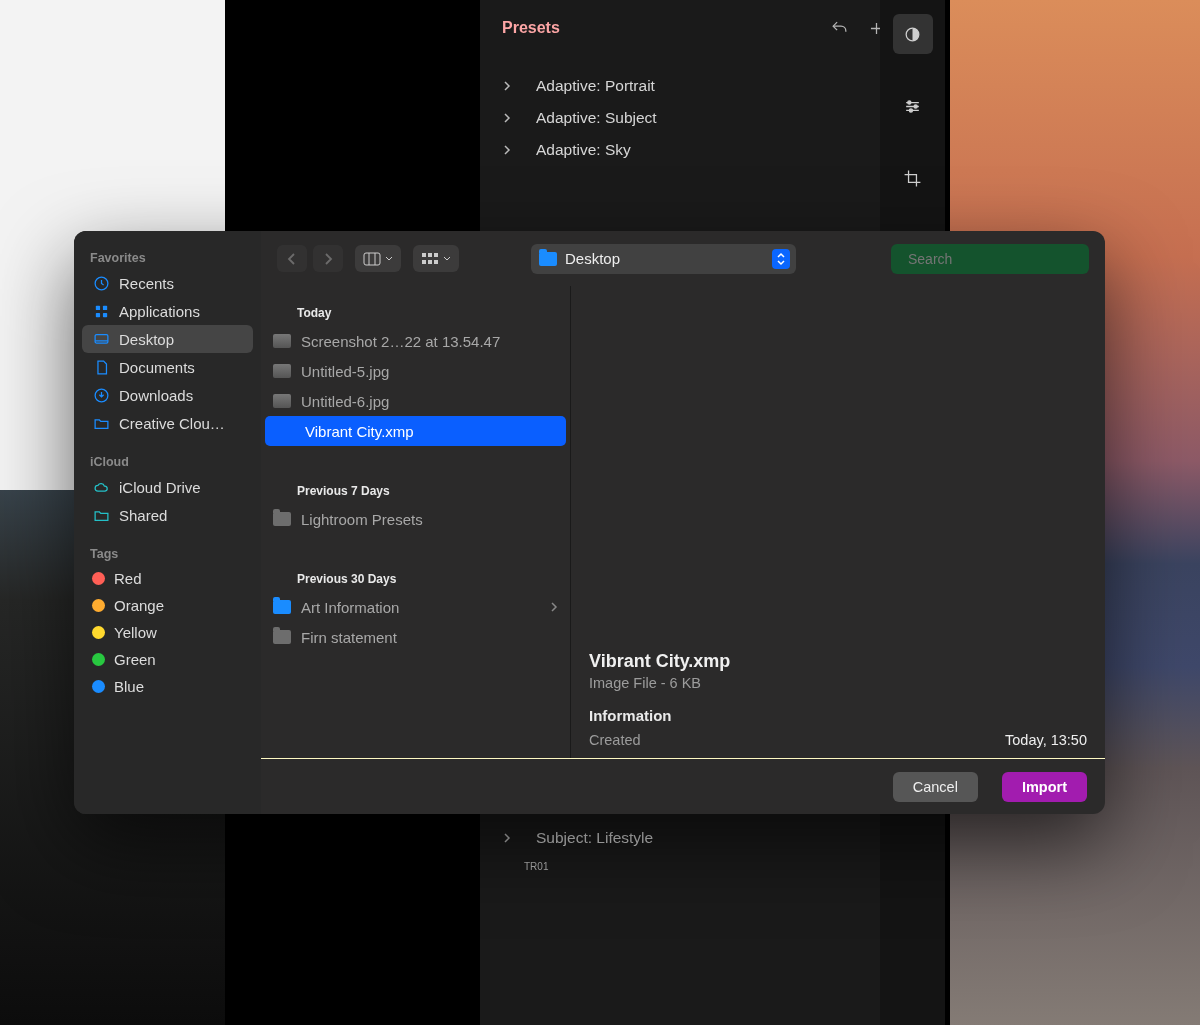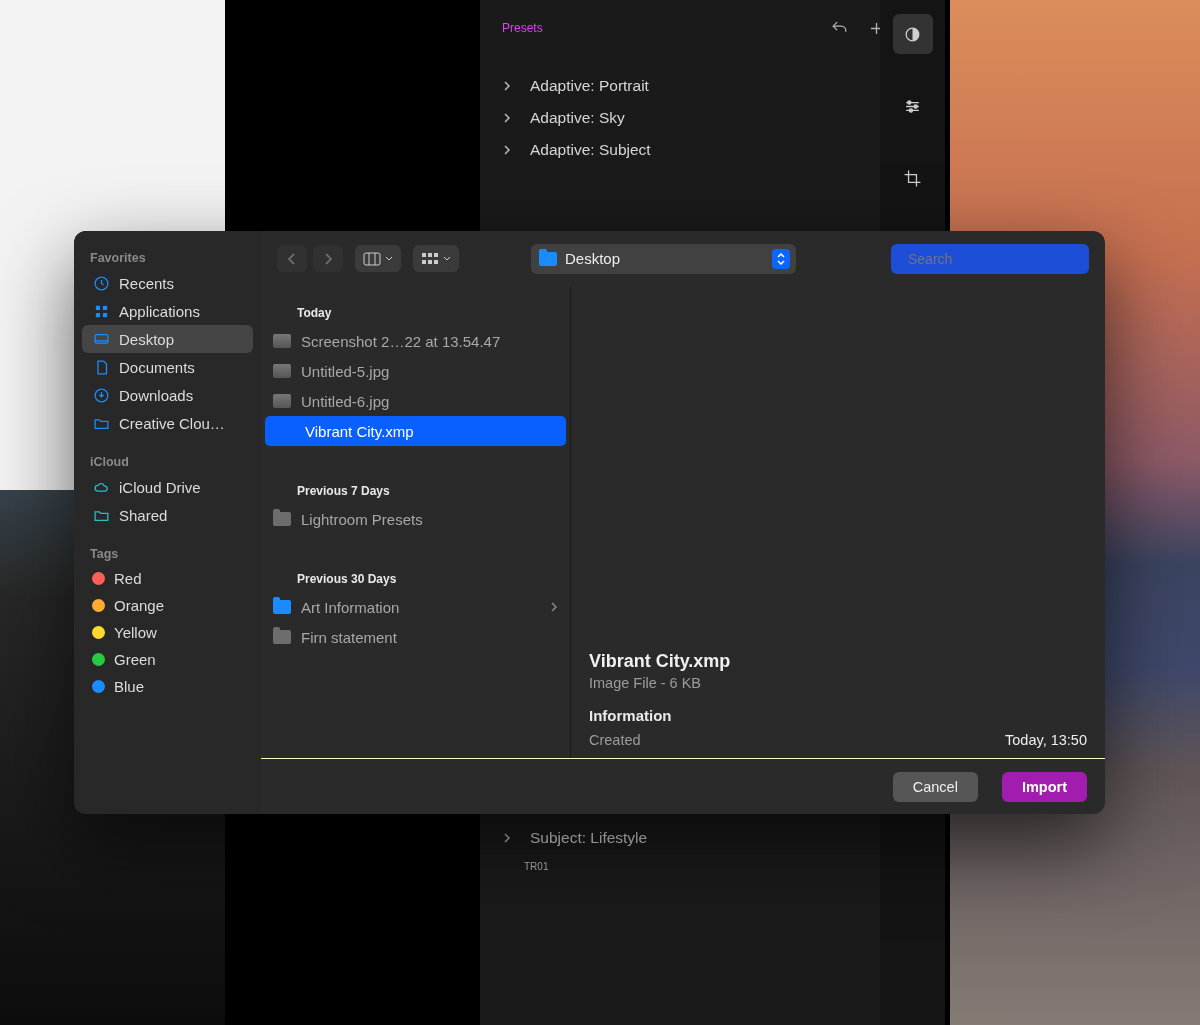--- a/index.html
+++ b/index.html
@@ -7,28 +7,28 @@
 
 
 .wallpaper-left { position: absolute; left: 0; top: 0; width: 225px; height: 1025px;
   background: linear-gradient(to bottom, #f3f3f3 0 490px, #38434b 490px, #262726 600px, #0c0c0c 1025px); }
 .wallpaper-right { position: absolute; right: 0; top: 0; width: 250px; height: 1025px;
   background: linear-gradient(to bottom, #db8d5a 0, #c66f51 25%, #8d5a67 45%, #3b4460 55%, #3f486a 65%, #5f5557 75%, #847b75 100%); }
 
 
 .lr { position: absolute; left: 480px; top: 0; width: 465px; height: 1025px; background: #1a1a1a; color: #d6d6d6; }
 .lr-hdr { display: flex; align-items: center; justify-content: space-between; padding: 8px 22px; height: 56px; }
-.lr-hdr h2 { font-size: 12px; font-weight: 400; color: #d946ef; }
+.lr-hdr h2 { font-size: 16px; font-weight: 700; color: #fca5a5; }
 .lr-icons { display: flex; gap: 18px; align-items: center; color: #b5b5b5; }
 .lr-icons svg, .tool svg { width: 19px; height: 19px; stroke: currentColor; fill: none; stroke-width: 1.6; }
 .tabs { display: flex; gap: 26px; padding: 0 22px; border-bottom: 1px solid rgba(255,255,255,0); margin-top: 8px; }
 .tab { font-size: 15px; color: #909090; padding-bottom: 10px; cursor: pointer; }
 .tab.active { color: #fff; border-bottom: 3px solid #fff; font-weight: 500; }
 .preset-list { padding-top: 14px; }
-.prow { display: flex; align-items: center; gap: 18px; padding: 7px 22px; font-size: 15.5px; color: #d6d6d6; cursor: pointer; }
+.prow { display: flex; align-items: center; gap: 24px; padding: 7px 22px; font-size: 15.5px; color: #d6d6d6; cursor: pointer; }
 .prow.sub { padding-left: 44px; font-size: 10px; color: #b5b5b5; }
 .pchev { width: 10px; height: 10px; }
 
 .toolstrip { position: absolute; left: 880px; top: 0; width: 65px; height: 1025px; background: #141414; display: flex; flex-direction: column; align-items: center; padding-top: 14px; gap: 32px; color: #cfcfcf; }
 .tool { width: 40px; height: 40px; display: flex; align-items: center; justify-content: center; border-radius: 6px; cursor: pointer; }
 .tool.active { background: #333; }
 
 
 .dlg { position: absolute; left: 74px; top: 231px; width: 1031px; height: 583px; background: #2b2a2a; border-radius: 12px; box-shadow: 0 30px 80px rgba(0,0,0,.6); display: flex; flex-direction: column; overflow: hidden; color: #ddd; }
 .dlg-body { flex: 1; display: flex; min-height: 0; }
@@ -47,21 +47,21 @@
 .toolbar { height: 55px; display: flex; align-items: center; padding: 0 16px; gap: 12px; }
 .navbtn { width: 30px; height: 27px; border-radius: 6px; background: #3c3b3b; display: flex; align-items: center; justify-content: center; cursor: pointer; }
 .navbtn.dis { opacity: .45; }
 .navbtn + .navbtn { margin-left: -6px; }
 .grp { display: flex; align-items: center; gap: 4px; background: #3c3b3b; border-radius: 6px; padding: 4px 8px; height: 27px; cursor: pointer; }
 .loc { flex: 0 0 265px; height: 30px; background: #414141; border-radius: 6px; display: flex; align-items: center; padding: 0 6px 0 8px; gap: 8px; cursor: pointer; margin-left: 60px; }
 .loc-folder { width: 18px; height: 14px; background: #1a8cff; border-radius: 2px; position: relative; }
 .loc-folder::before { content: ""; position: absolute; top: -3px; left: 0; width: 8px; height: 4px; background: #1a8cff; border-radius: 2px 2px 0 0; }
 .loc-txt { flex: 1; font-size: 15px; color: #eee; }
 .loc-upd { width: 18px; height: 20px; background: #0a66ff; border-radius: 4px; display: flex; align-items: center; justify-content: center; }
-.search { margin-left: auto; width: 198px; height: 30px; background: #1d4ed8; border-radius: 6px; display: flex; align-items: center; gap: 7px; padding: 0 10px; }
+.search { margin-left: auto; width: 198px; height: 30px; background: #14532d; border-radius: 6px; display: flex; align-items: center; gap: 7px; padding: 0 10px; }
 .search input { flex: 1; background: none; border: none; outline: none; color: #ccc; font-size: 14px; }
 .content { flex: 1; display: flex; min-height: 0; }
 
 .flist { width: 310px; border-right: 1px solid #1a1a1a; overflow: hidden; padding-top: 6px; }
 .fgrp-h { color: #e9e9e9; font-size: 12px; font-weight: 600; padding: 14px 14px 6px 36px; }
 .frow { display: flex; align-items: center; gap: 10px; padding: 4px 12px; font-size: 15px; color: #a8a8a8; cursor: pointer; height: 30px; }
 .frow.sel { background: #0a5fff; color: #fff; border-radius: 5px; margin: 0 4px; }
 .fic { width: 18px; height: 14px; flex: none; }
 .fic.img { background: linear-gradient(#777,#555); border-radius: 2px; }
 .fic.fld { background: #1a8cff; border-radius: 2px; position: relative; }
@@ -120,27 +120,27 @@
     <div class="prow">
         <svg class="pchev" viewBox="0 0 10 10">
           <path d="M3 1l4 4-4 4" stroke="#bbb" fill="none" stroke-width="1.5"></path>
         </svg>
         <span>Adaptive: Portrait</span>
       </div>
     <div class="prow">
         <svg class="pchev" viewBox="0 0 10 10">
           <path d="M3 1l4 4-4 4" stroke="#bbb" fill="none" stroke-width="1.5"></path>
         </svg>
+        <span>Adaptive: Subject</span>
+      </div>
+    <div class="prow">
+        <svg class="pchev" viewBox="0 0 10 10">
+          <path d="M3 1l4 4-4 4" stroke="#bbb" fill="none" stroke-width="1.5"></path>
+        </svg>
         <span>Adaptive: Sky</span>
-      </div>
-    <div class="prow">
-        <svg class="pchev" viewBox="0 0 10 10">
-          <path d="M3 1l4 4-4 4" stroke="#bbb" fill="none" stroke-width="1.5"></path>
-        </svg>
-        <span>Adaptive: Subject</span>
       </div>
     <div style="height:560px"></div>
     <div class="prow">
         <svg class="pchev" viewBox="0 0 10 10">
           <path d="M3 1l4 4-4 4" stroke="#bbb" fill="none" stroke-width="1.5"></path>
         </svg>
         <span>Subject: Food</span>
       </div>
     <div class="prow">
         <svg class="pchev" viewBox="0 0 10 10">

